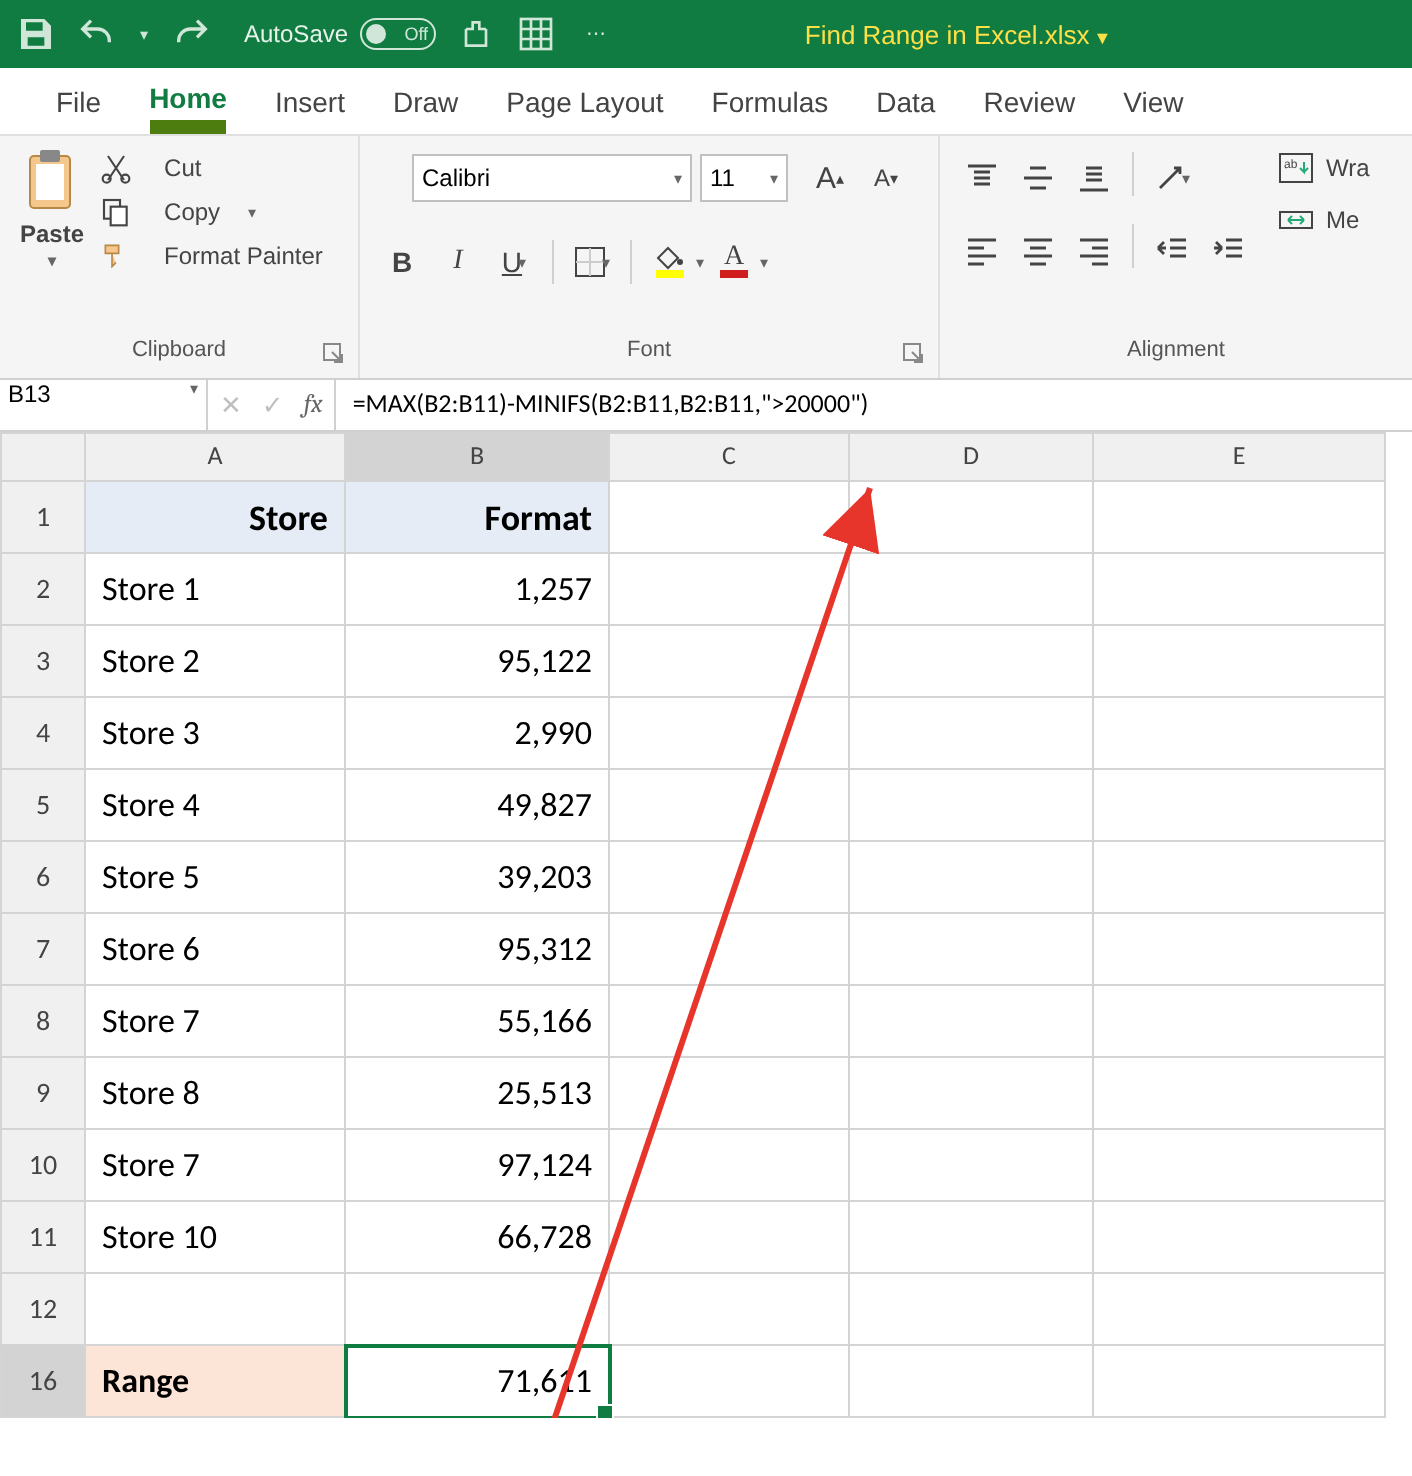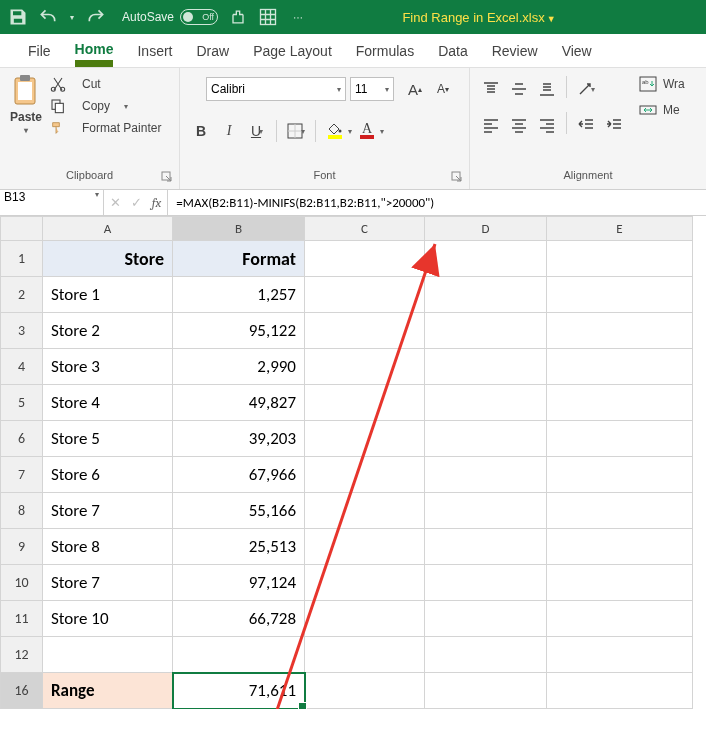--- a/index.html
+++ b/index.html
@@ -397,21 +397,21 @@
           <th class="rowh">6</th>
           <td class="cell store-col">Store 5</td>
           <td class="cell sales-col">39,203</td>
           <td class="cell"></td>
           <td class="cell"></td>
           <td class="cell"></td>
         </tr>
         <tr>
           <th class="rowh">7</th>
           <td class="cell store-col">Store 6</td>
-          <td class="cell sales-col">67,966</td>
+          <td class="cell sales-col">95,312</td>
           <td class="cell"></td>
           <td class="cell"></td>
           <td class="cell"></td>
         </tr>
         <tr>
           <th class="rowh">8</th>
           <td class="cell store-col">Store 7</td>
           <td class="cell sales-col">55,166</td>
           <td class="cell"></td>
           <td class="cell"></td>

